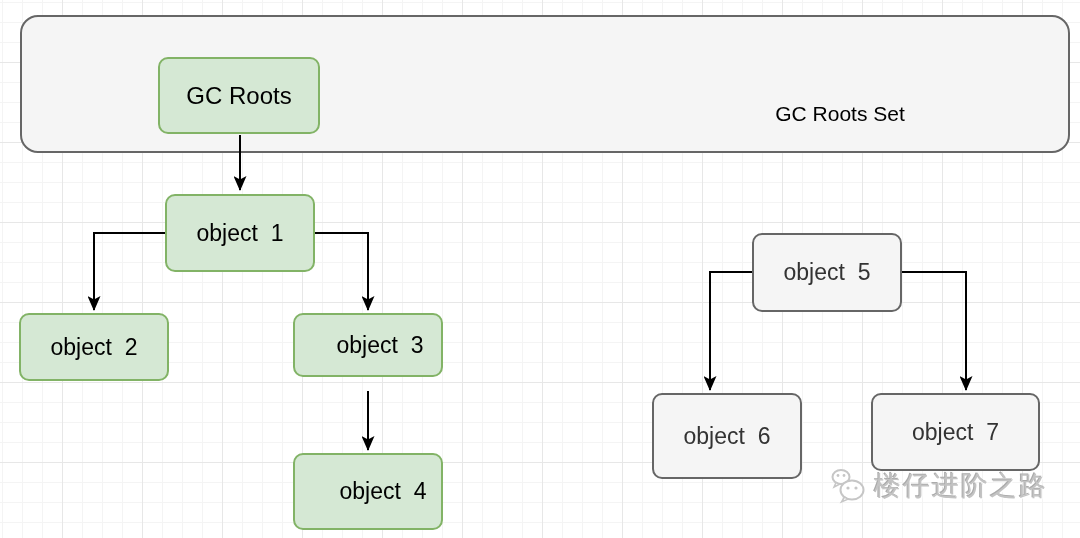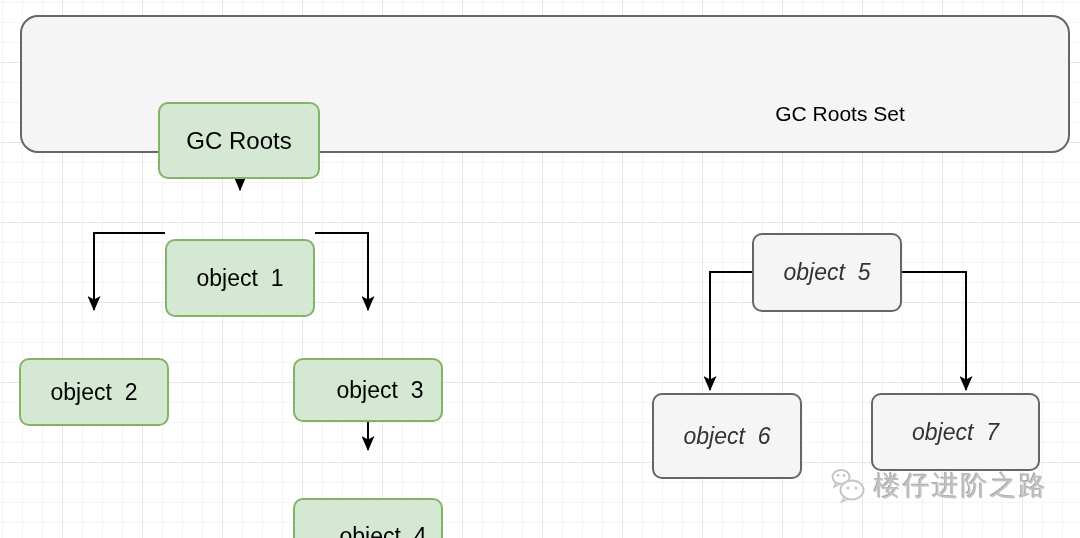--- a/index.html
+++ b/index.html
@@ -23,22 +23,22 @@
   }
   .container-label{
     position:absolute;left:740px;top:102px;width:200px;
     text-align:center;font-size:21px;color:#000000;white-space:pre;
   }
   .edges{position:absolute;left:0;top:0;width:1080px;height:538px;pointer-events:none;}
   .node{
     position:absolute;display:flex;align-items:center;justify-content:center;
     border-radius:10px;font-size:23px;white-space:pre;box-sizing:border-box;
   }
-  .node.green{background:#d5e8d4;border:2px solid #82b366;color:#000000;margin-top:45px;}
-  .node.gray{background:#f5f5f5;border:2px solid #666666;color:#333333;font-style:italic;}
+  .node.green{background:#d5e8d4;border:2px solid #82b366;color:#000000;}
+  .node.gray{background:#f5f5f5;border:2px solid #666666;color:#333333;}
   .n-gcroots{left:158px;top:57px;width:162px;height:77px;font-size:24px;}
   .n1{left:165px;top:194px;width:150px;height:78px;}
   .n2{left:19px;top:313px;width:150px;height:68px;}
   .n3{left:293px;top:313px;width:150px;height:64px;padding-left:24px;}
   .n4{left:293px;top:453px;width:150px;height:77px;padding-left:30px;}
   .n5{left:752px;top:233px;width:150px;height:79px;}
   .n6{left:652px;top:393px;width:150px;height:86px;}
   .n7{left:871px;top:393px;width:169px;height:78px;}
   .watermark{
     position:absolute;left:828px;top:467px;

